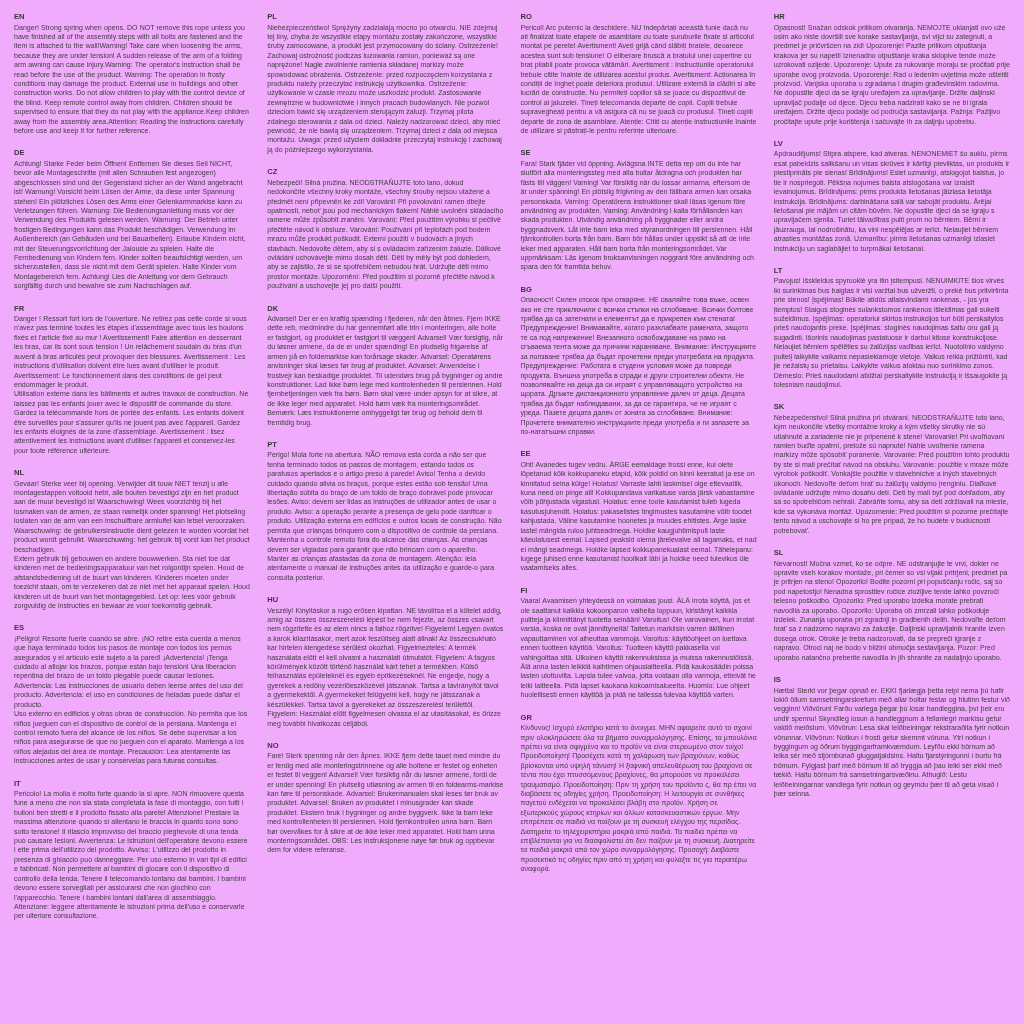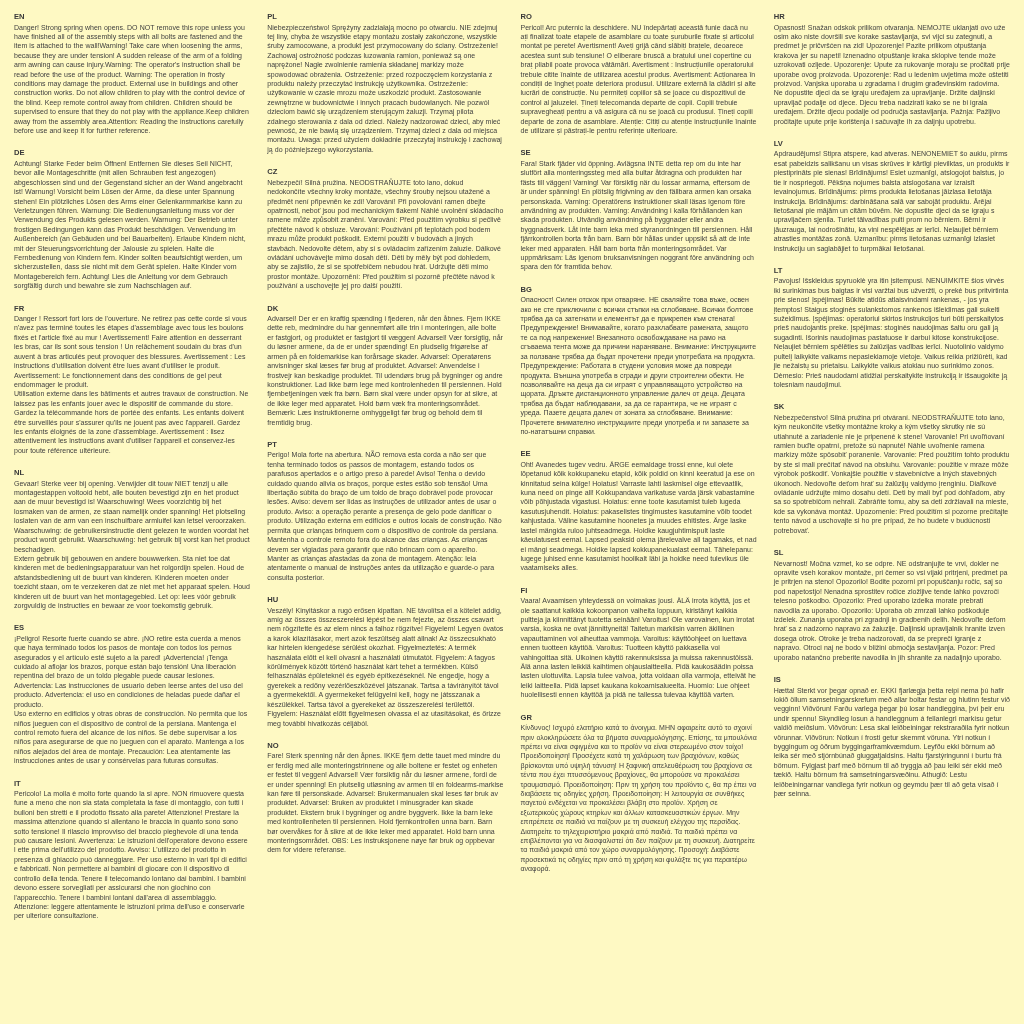--- a/index.html
+++ b/index.html
@@ -1,20 +1,20 @@
 <!DOCTYPE html>
 <html><head>
 <meta charset="utf-8">
 <style>
   html, body { margin: 0; padding: 0; background: #ffffff; }
   .page {
     width: 1024px;
     height: 1024px;
     box-sizing: border-box;
-    background: #fef9c3;
+    background: #f0abfc;
     display: grid;
     grid-template-columns: repeat(4, 1fr);
     column-gap: 17px;
     padding: 12px 14px 8px 14px;
     font-family: "Liberation Sans", sans-serif;
     color: #3e3e3e;
     overflow: hidden;
   }
   .col { min-width: 0; }
   .block { margin: 0 0 13px 0; }

